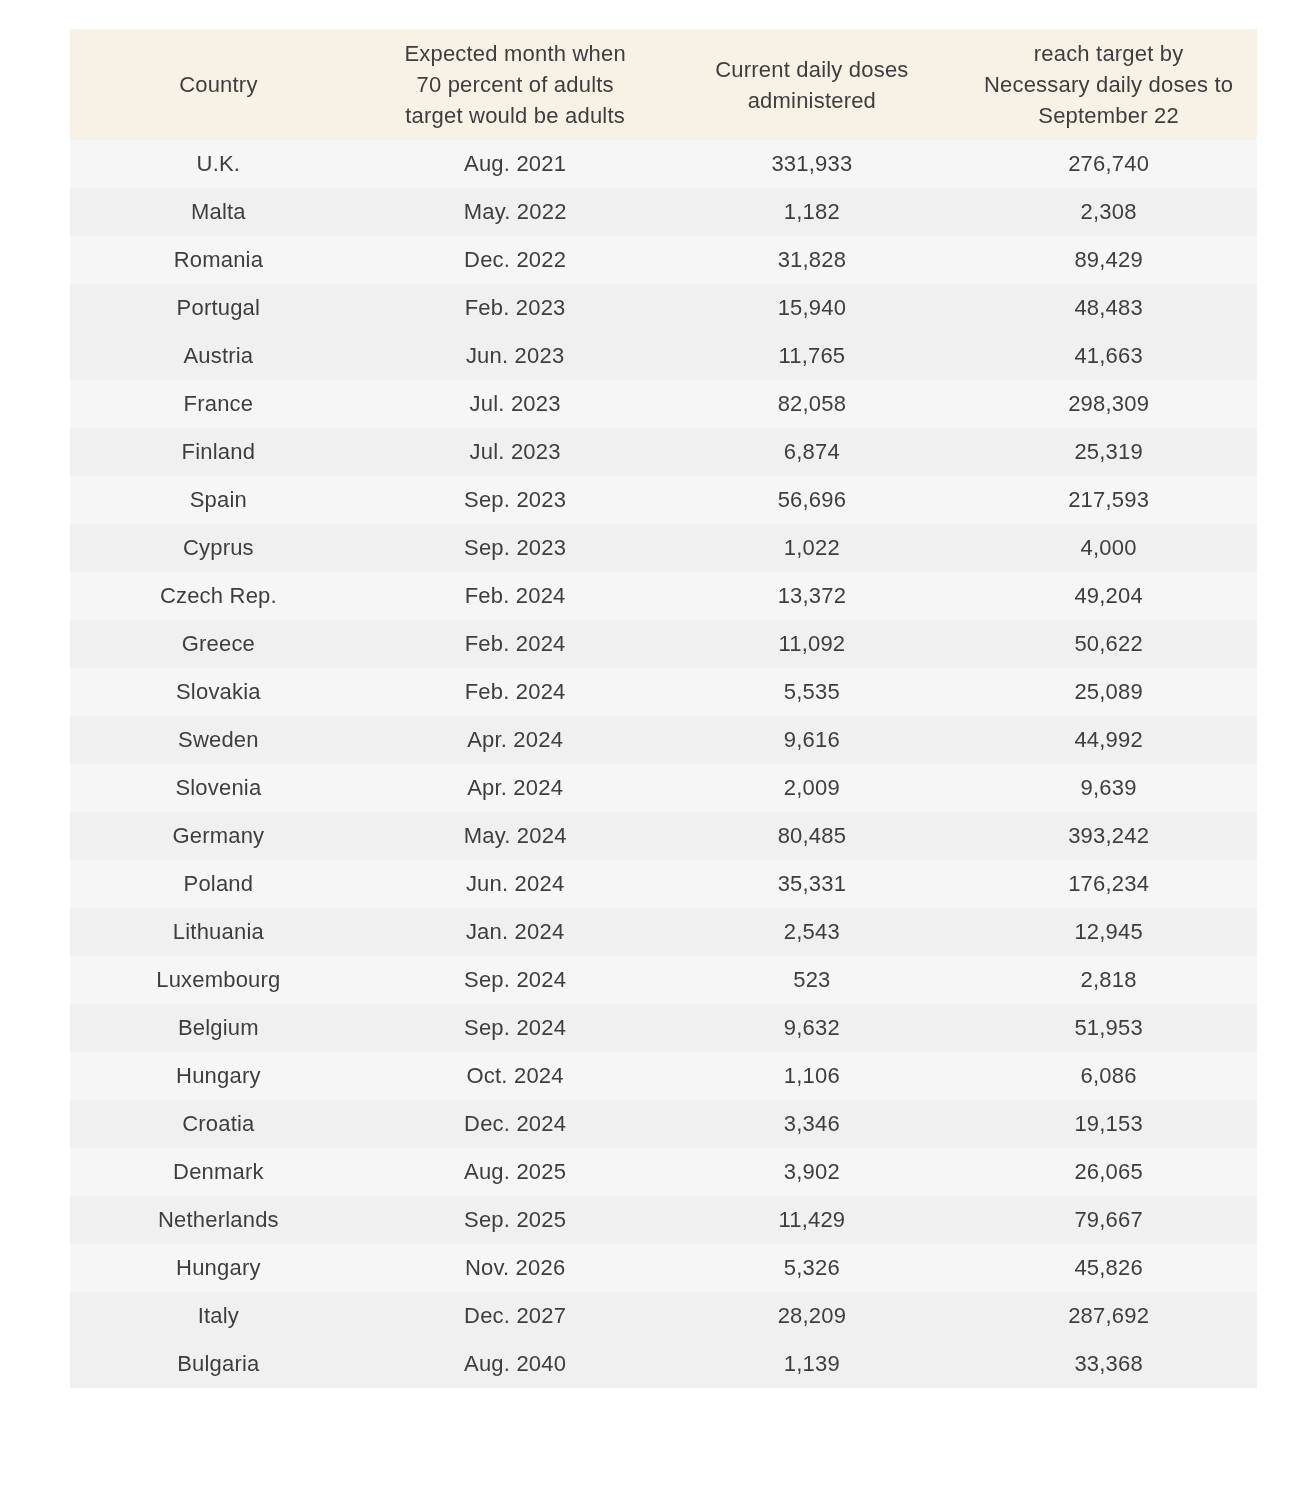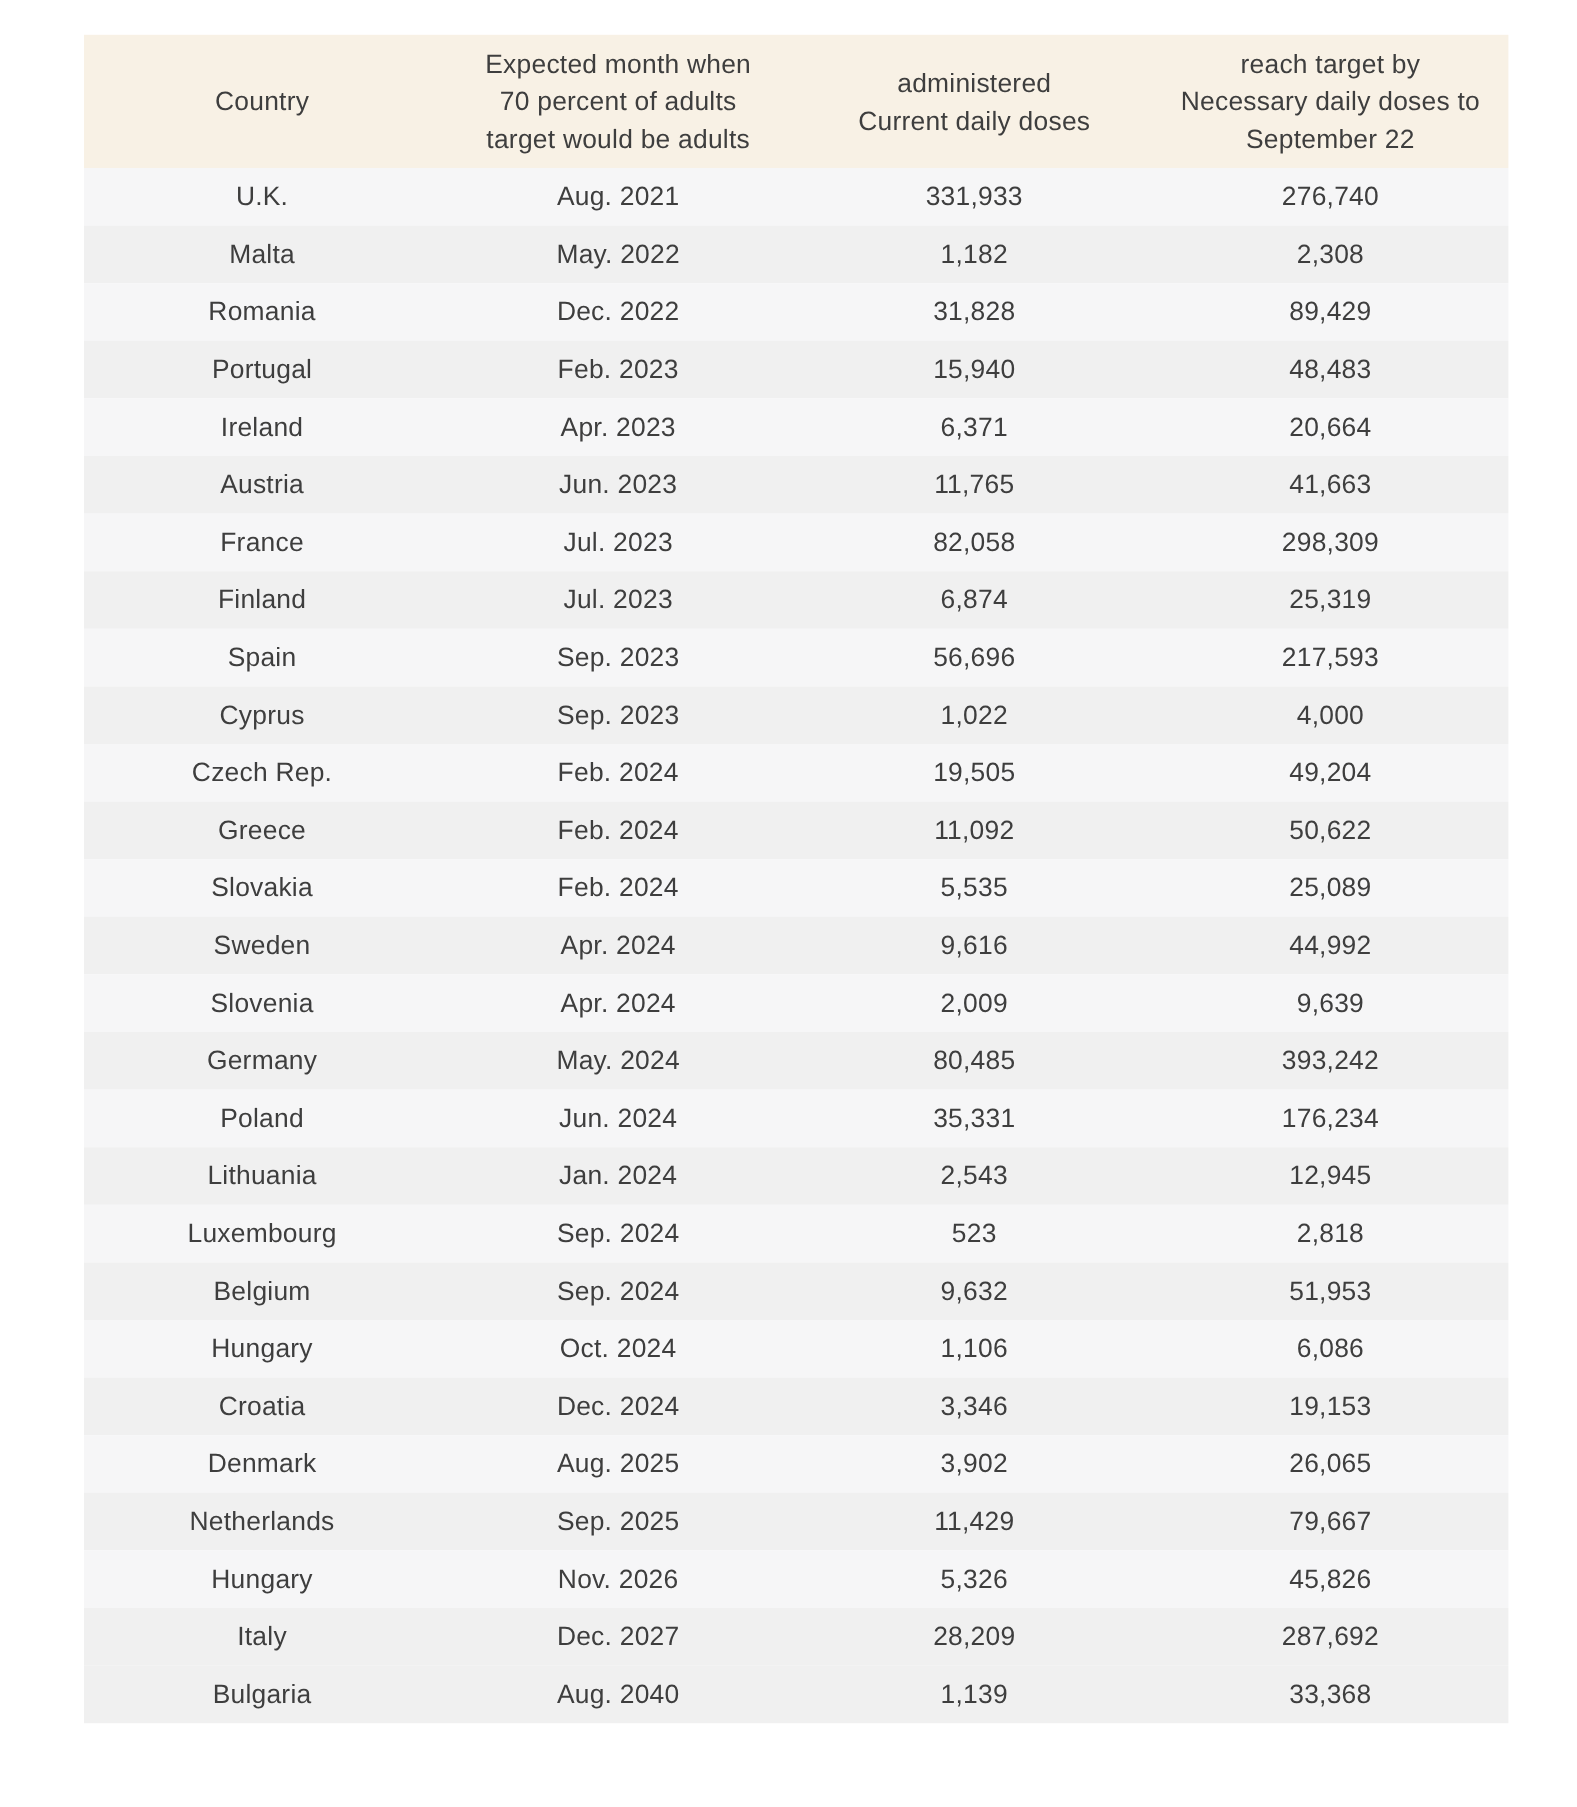--- a/index.html
+++ b/index.html
@@ -54,22 +54,22 @@
   <div class="thead" id="thead">
       <div class="th">
         <div>Country</div>
       </div>
       <div class="th">
         <div>Expected month when</div>
         <div>70 percent of adults</div>
         <div>target would be adults</div>
       </div>
       <div class="th">
+        <div>Current daily doses</div>
         <div>administered</div>
-        <div>Current daily doses</div>
       </div>
       <div class="th">
         <div>reach target by</div>
         <div>Necessary daily doses to</div>
         <div>September 22</div>
       </div>
     </div>
   <div id="tbody">
       <div class="tr light">
         <div class="td">U.K.</div>
@@ -88,26 +88,20 @@
         <div class="td">Dec. 2022</div>
         <div class="td">31,828</div>
         <div class="td">89,429</div>
       </div>
       <div class="tr dark">
         <div class="td">Portugal</div>
         <div class="td">Feb. 2023</div>
         <div class="td">15,940</div>
         <div class="td">48,483</div>
       </div>
-      <div class="tr light">
-        <div class="td">Ireland</div>
-        <div class="td">Apr. 2023</div>
-        <div class="td">6,371</div>
-        <div class="td">20,664</div>
-      </div>
       <div class="tr dark">
         <div class="td">Austria</div>
         <div class="td">Jun. 2023</div>
         <div class="td">11,765</div>
         <div class="td">41,663</div>
       </div>
       <div class="tr light">
         <div class="td">France</div>
         <div class="td">Jul. 2023</div>
         <div class="td">82,058</div>
@@ -127,21 +121,21 @@
       </div>
       <div class="tr dark">
         <div class="td">Cyprus</div>
         <div class="td">Sep. 2023</div>
         <div class="td">1,022</div>
         <div class="td">4,000</div>
       </div>
       <div class="tr light">
         <div class="td">Czech Rep.</div>
         <div class="td">Feb. 2024</div>
-        <div class="td">19,505</div>
+        <div class="td">13,372</div>
         <div class="td">49,204</div>
       </div>
       <div class="tr dark">
         <div class="td">Greece</div>
         <div class="td">Feb. 2024</div>
         <div class="td">11,092</div>
         <div class="td">50,622</div>
       </div>
       <div class="tr light">
         <div class="td">Slovakia</div>

